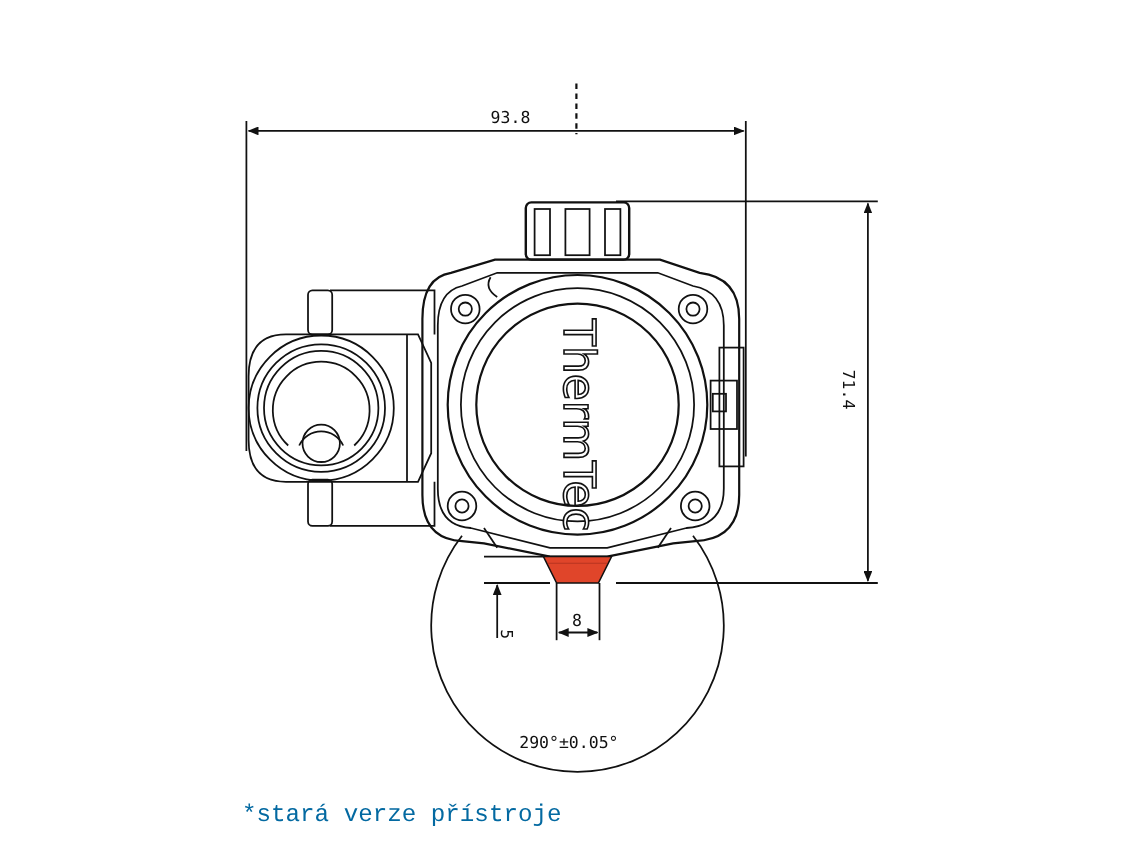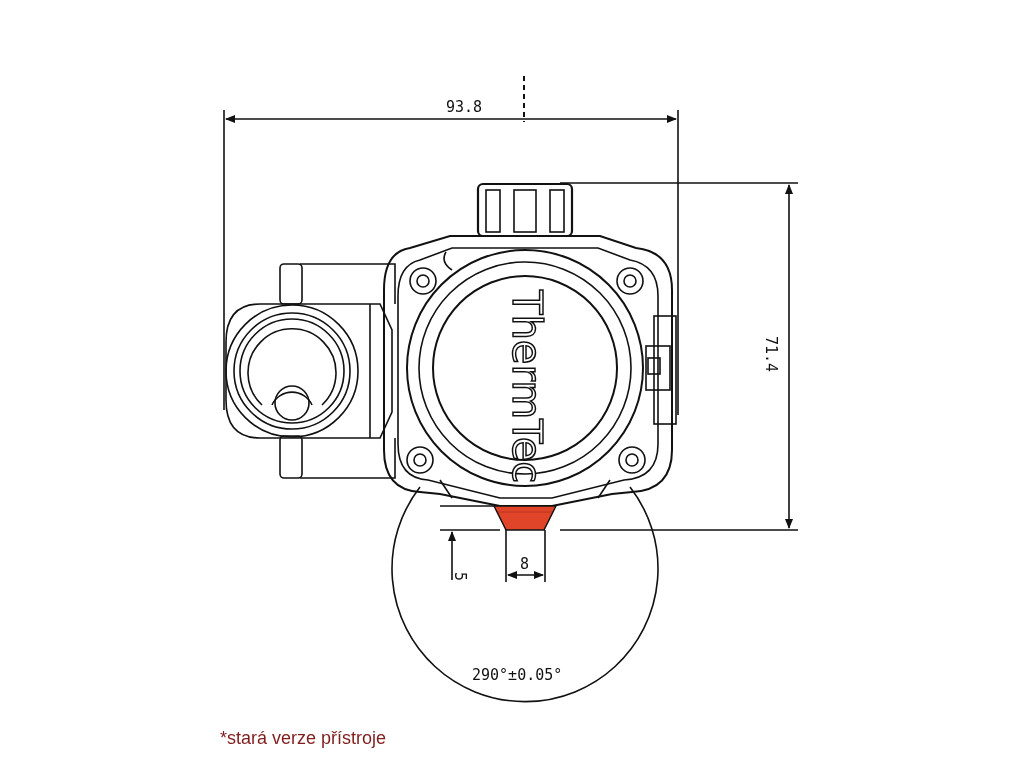--- a/index.html
+++ b/index.html
@@ -1,21 +1,21 @@
 <!DOCTYPE html>
 <html><head>
   <meta charset="utf-8">
   <style>
     html, body { margin: 0; padding: 0; background: #ffffff; }
     body { width: 1024px; height: 768px; position: relative; overflow: hidden; }
     #drawing { position: absolute; left: 0; top: 0; width: 1024px; height: 768px; }
     .dim-text { font-family: "DejaVu Sans Mono", monospace; font-size: 15px; fill: #111; }
     .note {
       position: absolute; left: 220px; top: 728px;
-      font-family: Liberation Sans, sans-serif; font-size: 18px; color: #7f1d1d;
+      font-family: Liberation Mono, monospace; font-size: 22px; color: #0369a1;
     }
   </style>
 </head>
 <body>
 
 <svg id="drawing" viewBox="0 0 1024 768" xmlns="http://www.w3.org/2000/svg">
   <defs>
     <marker id="arr" markerWidth="10" markerHeight="8" refX="9" refY="4" orient="auto" markerUnits="userSpaceOnUse">
       <path d="M0,0 L10,4 L0,8 z" fill="#111"></path>
     </marker>

